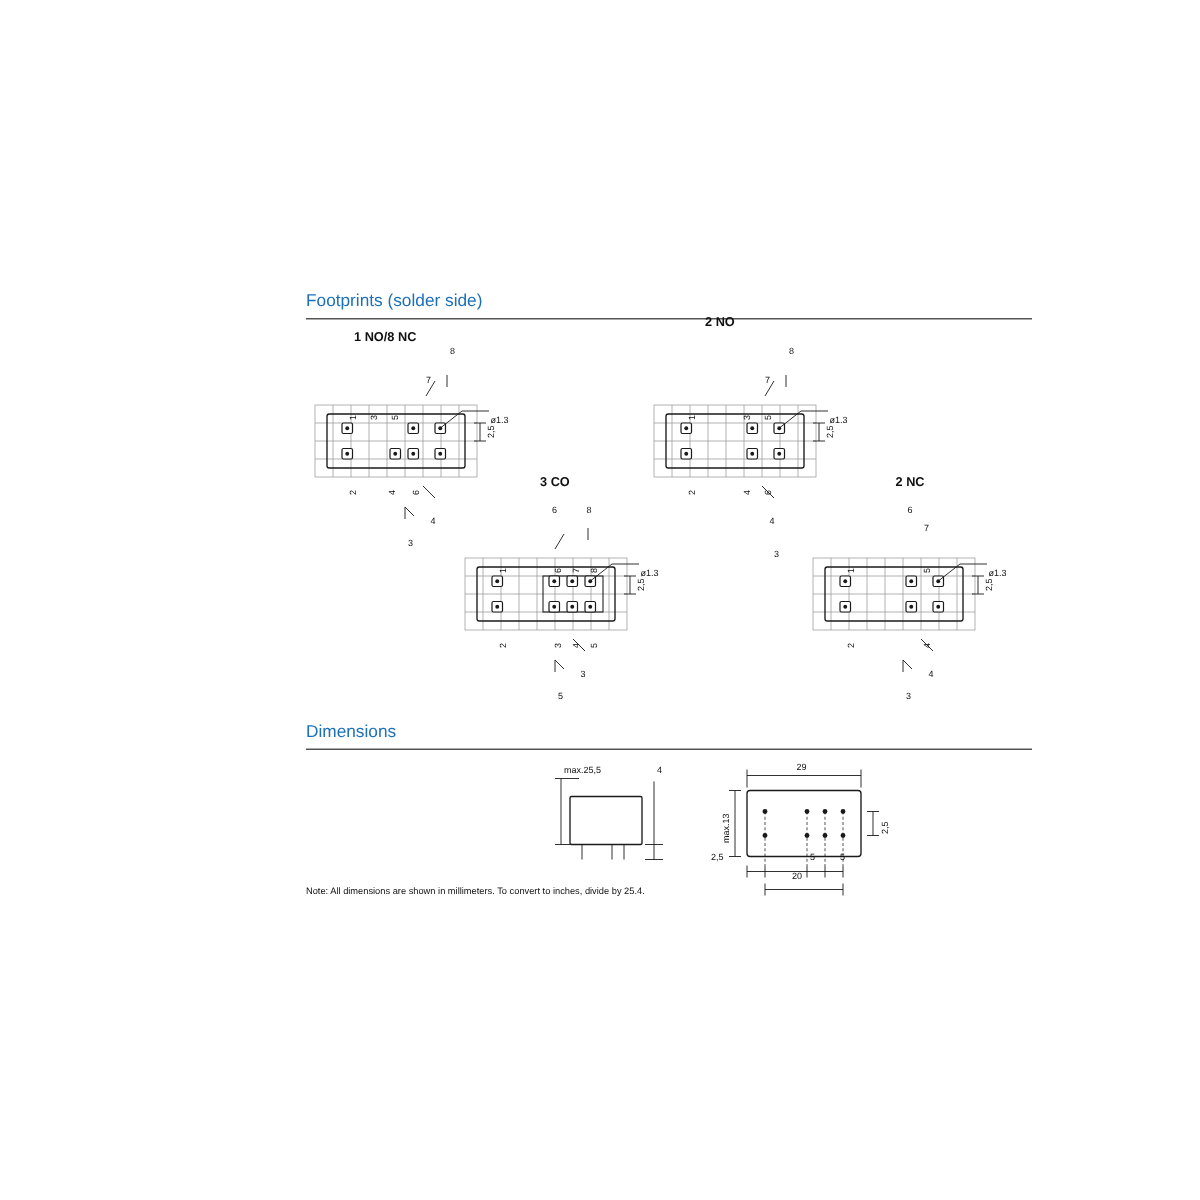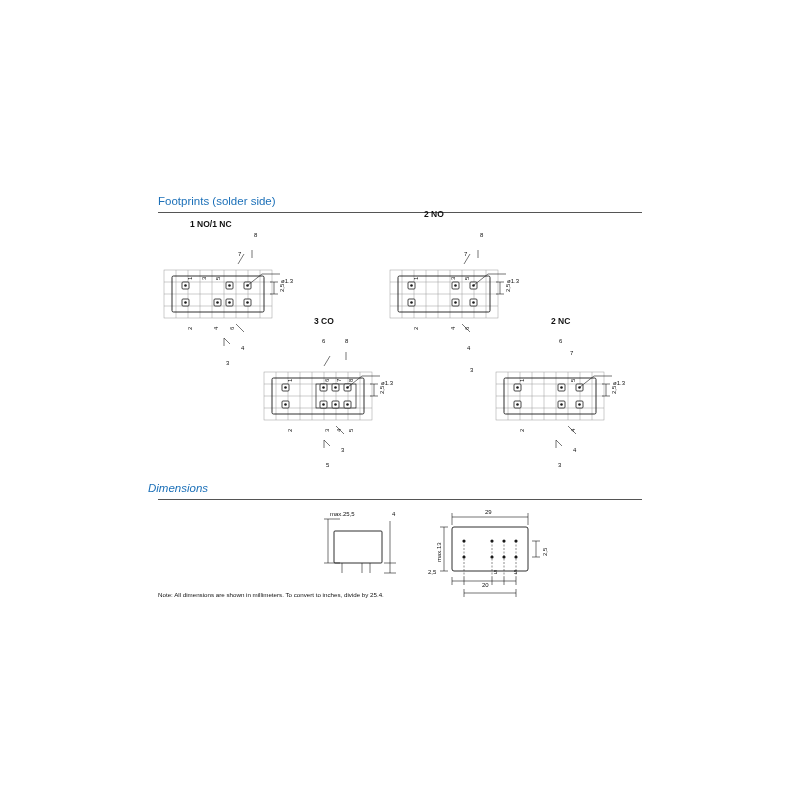--- a/index.html
+++ b/index.html
@@ -10,20 +10,21 @@
   body {
     width: 800px;
     height: 800px;
     font-family: "Liberation Sans", sans-serif;
     position: relative;
     overflow: hidden;
   }
   .page {
     position: absolute;
     inset: 0;
+    margin-left: 46px;
   }
 
   
   .section-title {
     position: absolute;
     color: #1c70b8;
     font-size: 11.5px;
     font-family: "Liberation Sans", sans-serif;
     white-space: nowrap;
   }
@@ -71,21 +72,21 @@
   .dash { stroke:#1a1a1a; stroke-width:0.5; fill:none; stroke-dasharray:2 1.5; }
 </style>
 </head>
 <body>
 
 <div class="page">
 
   <div class="section-title" style="left:158px; top:195px;">Footprints (solder side)</div>
   <div class="section-rule" style="left:158px; top:212px; width:484px;"></div>
 
-  <div class="fp-label" style="left:190px; top:219px;">1 NO/1 NC</div>
+  <div class="fp-label" style="left:190px; top:219px;">1 NO/8 NC</div>
 
   <svg style="position:absolute; left:158px; top:228px;" width="140" height="130">
 
     <g class="grid">
       <rect x="6" y="42" width="108" height="48"></rect>
       <line x1="6" y1="54" x2="114" y2="54"></line>
       <line x1="6" y1="66" x2="114" y2="66"></line>
       <line x1="6" y1="78" x2="114" y2="78"></line>
       <line x1="18" y1="42" x2="18" y2="90"></line>
       <line x1="30" y1="42" x2="30" y2="90"></line>
@@ -307,21 +308,21 @@
 
   <div class="tiny-rot" style="left:519px; top:382px;">1</div>
   <div class="tiny-rot" style="left:570px; top:382px;">5</div>
   <div class="tiny-rot" style="left:519px; top:432px;">2</div>
   <div class="tiny-rot" style="left:570px; top:432px;">4</div>
   <div class="tiny" style="left:613px; top:380px;">ø1.3</div>
   <div class="tiny-rot" style="left:611px; top:394px;">2,5</div>
   <div class="tiny" style="left:573px; top:447px;">4</div>
   <div class="tiny" style="left:558px; top:462px;">3</div>
 
-  <div class="section-title" style="left:148px; top:482px;font-style:italic;">Dimensions</div>
+  <div class="section-title" style="left:158px; top:482px;">Dimensions</div>
   <div class="section-rule" style="left:158px; top:499px; width:484px;"></div>
 
   <svg style="position:absolute; left:310px; top:505px;" width="110" height="90">
 
     <rect class="blk" x="24" y="26" width="48" height="32" stroke-width="0.9" rx="1"></rect>
 
     <line class="thin" x1="32" y1="58" x2="32" y2="68"></line>
     <line class="thin" x1="52" y1="58" x2="52" y2="68"></line>
     <line class="thin" x1="60" y1="58" x2="60" y2="68"></line>
 

